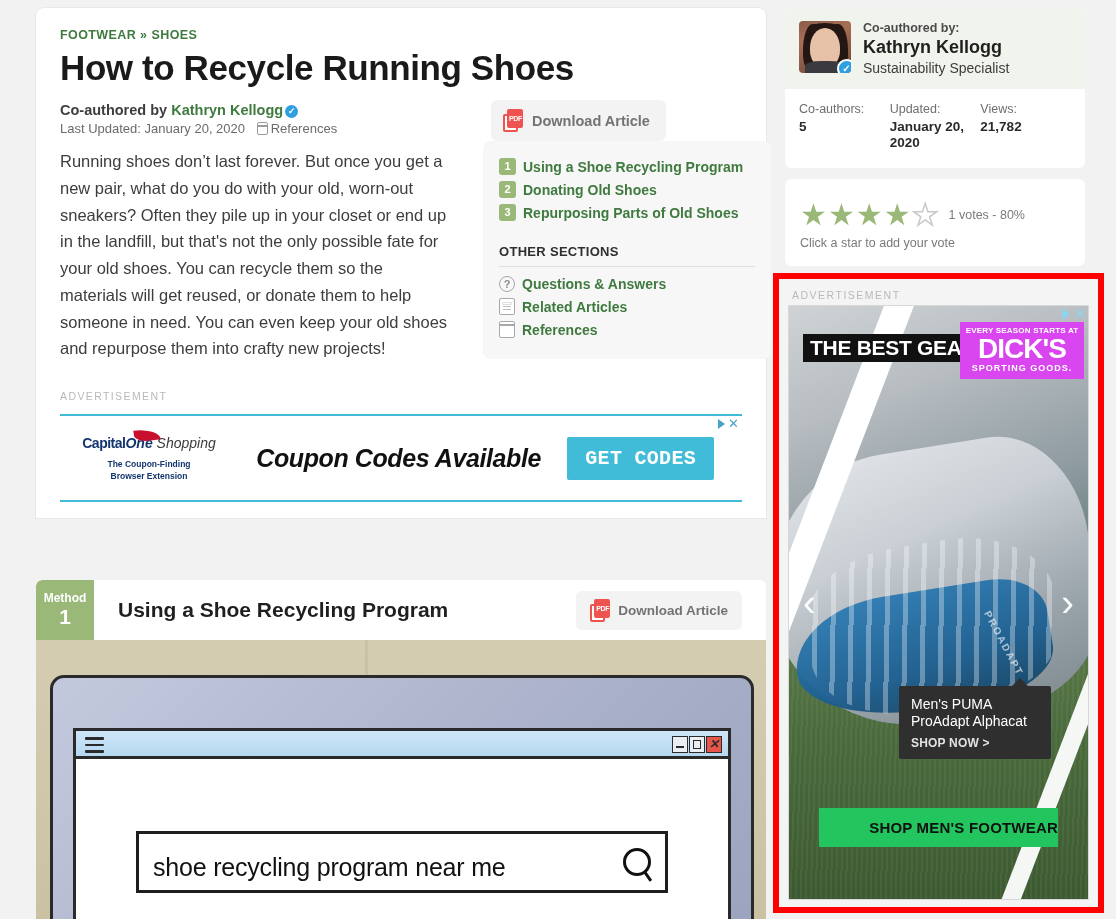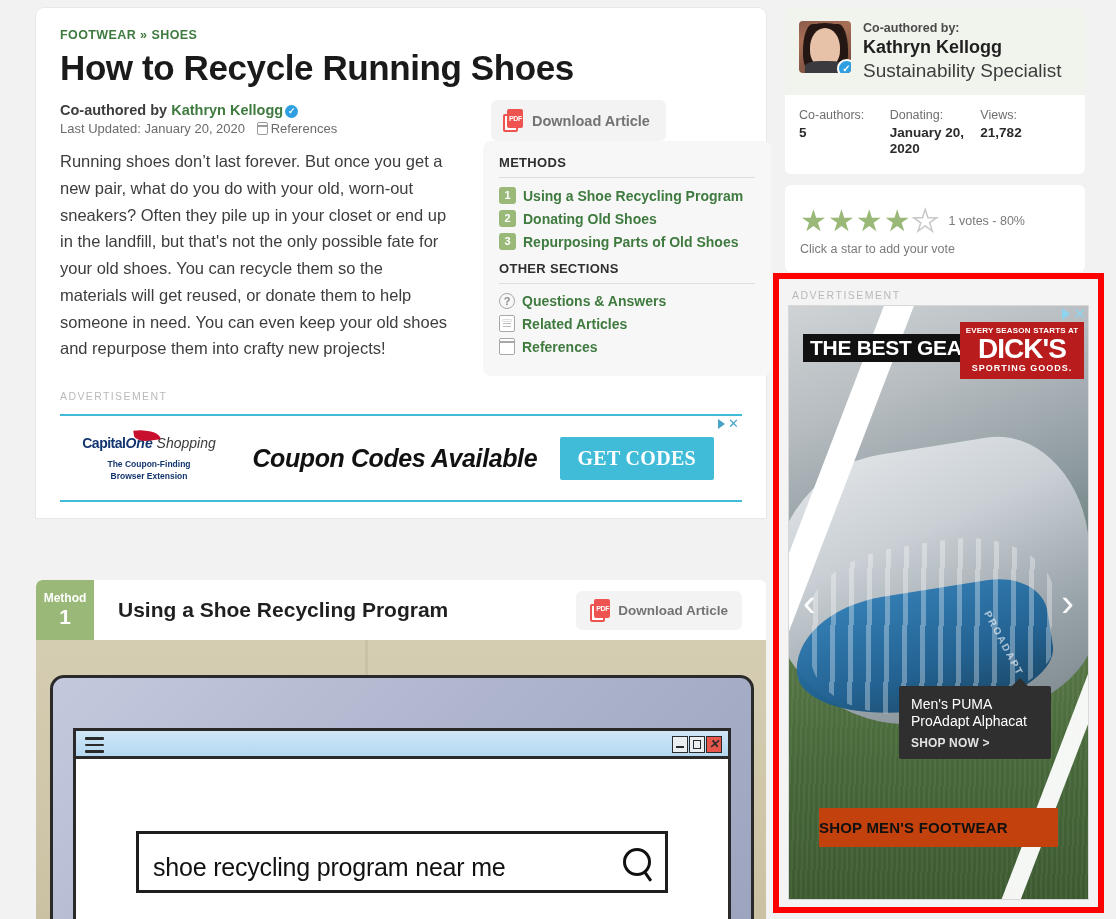--- a/index.html
+++ b/index.html
@@ -53,21 +53,21 @@
   .pdf-ico .back { position:absolute; left:0; bottom:0; width:15px; height:18px; border:2px solid #ef5350; border-radius:2px; background:#fff; }
   .pdf-ico .front { position:absolute; right:0; top:0; width:16px; height:19px; border:2px solid #ef5350; border-radius:2px; background:#ef5350; }
   .pdf-ico .front span { color:#fff; font-size:7px; font-weight:bold; position:absolute; left:0; right:0; top:4px; text-align:center; letter-spacing:-.3px; }
 
   
   .methods-box {
     position:absolute; left:447px; top:133px; width:288px;
     background:#f7f7f7; border-radius:8px; padding:14px 16px 18px 16px;
   }
   .mb-head { font-size:13px; font-weight:bold; color:#2f2f2f; letter-spacing:.3px; padding-bottom:7px; border-bottom:1px solid #e0e0e0; margin-bottom:6px; }
-  .mb-head.second { margin-top:8px; }
+  .mb-head.second { margin-top:20px; }
   .m-item { display:flex; align-items:center; gap:7px; padding:3px 0; cursor:pointer; }
   .m-num { width:17px; height:17px; flex:none; border-radius:3px; background:#9ab878; color:#fff; font-size:11px; font-weight:bold; line-height:17px; text-align:center; }
   .m-text { font-size:14px; font-weight:bold; color:#3f7a3f; }
   .os-ico { width:16px; height:17px; flex:none; position:relative; }
   .os-ico.q { border:1.5px solid #a8a8a8; border-radius:50%; width:16px; height:16px; color:#8d8d8d; font-size:11px; line-height:14px; text-align:center; font-weight:bold; }
   .os-ico.doc { border:1.5px solid #a8a8a8; border-radius:2px; background:#fff; }
   .os-ico.doc:before { content:""; position:absolute; left:3px; right:3px; top:4px; height:1px; box-shadow:0 0 0 .5px #bdbdbd, 0 3px 0 0 #bdbdbd, 0 6px 0 0 #bdbdbd; }
   .os-ico.ref { border:1.5px solid #a8a8a8; border-radius:2px; background:#fff; }
   .os-ico.ref:after { content:""; position:absolute; left:-0.5px; right:-0.5px; top:2px; height:1.5px; background:#a8a8a8; }
 
@@ -83,21 +83,21 @@
   .cap-l1 { font-size:14px; font-style:italic; white-space:nowrap; position:relative; display:inline-block; }
   .cap-l1 b { color:#13366e; font-style:normal; font-weight:bold; letter-spacing:-.5px; }
   .cap-l1 i.one { color:#13366e; font-weight:bold; }
   .cap-l1 .shop { color:#3a3a3a; font-weight:normal; }
   .cap-swoosh { position:absolute; right:56px; top:-6px; width:26px; height:12px; background:#c8102e; border-radius:0 100% 0 60%; transform:rotate(-8deg); }
   .cap-l2 { font-size:8.5px; font-weight:bold; color:#13366e; line-height:1.4; margin-top:7px; }
   .cap-head { flex:1; text-align:center; font-size:25px; font-weight:bold; font-style:italic; color:#111; letter-spacing:-.4px; }
   .get-codes {
     flex:none; margin-right:28px; background:#40bcd8; color:#fff;
     font-size:20px; font-weight:bold; padding:10px 18px; letter-spacing:.3px;
-    border-radius:2px; cursor:pointer; border:none; font-family:Liberation Serif, serif;
+    border-radius:2px; cursor:pointer; border:none; font-family:Liberation Mono, monospace;
   }
   .ad-choice { position:absolute; right:3px; top:3px; display:flex; gap:3px; align-items:center; }
   .ad-choice .tri { width:0;height:0;border-left:7px solid #4aa3c7;border-top:5px solid transparent;border-bottom:5px solid transparent; }
   .ad-choice .x { color:#4aa3c7; font-size:13px; line-height:10px; }
 
   
   .method-sec { margin-top:62px; background:#fff; border-radius:6px 6px 0 0; overflow:hidden; position:relative; }
   .method-head { display:flex; align-items:stretch; height:60px; }
   .method-badge { width:58px; flex:none; background:#9ab878; color:#fff; display:flex; flex-direction:column; align-items:center; justify-content:center; border-radius:6px 0 0 0; }
   .method-badge .mw { font-size:12px; font-weight:bold; line-height:1.1; }
@@ -134,21 +134,21 @@
   .avatar { width:52px; height:52px; border-radius:4px; flex:none; position:relative;
     background:linear-gradient(160deg,#8a5a4a 0%,#a86f56 30%,#6b4436 100%); overflow:hidden; }
   .avatar .face { position:absolute; left:11px; top:7px; width:30px; height:40px; border-radius:50% 50% 45% 45%; background:#e8c2a8; }
   .avatar .hairL { position:absolute; left:4px; top:3px; width:16px; height:44px; border-radius:60% 20% 40% 30%; background:#241713; }
   .avatar .hairR { position:absolute; right:3px; top:3px; width:16px; height:44px; border-radius:20% 60% 30% 40%; background:#241713; }
   .avatar .hairT { position:absolute; left:8px; top:2px; width:36px; height:16px; border-radius:50% 50% 30% 30%; background:#241713; }
   .avatar .body { position:absolute; left:6px; bottom:0; right:6px; height:12px; border-radius:40% 40% 0 0; background:#3b3b3f; }
   .vbadge { position:absolute; right:-5px; bottom:-5px; width:19px; height:19px; border-radius:50%; background:#2e9fe0; border:2px solid #fff; color:#fff; font-size:10px; line-height:16px; text-align:center; font-weight:bold; }
   .a-co { font-size:12.5px; font-weight:bold; color:#4a4a4a; }
   .a-name { font-size:18px; font-weight:bold; color:#1f1f1f; line-height:1.25; margin:1px 0; }
-  .a-role { font-size:19px; color:#3d3d3d; }
+  .a-role { font-size:14px; color:#3d3d3d; }
   .stats { display:flex; padding:13px 14px 16px 14px; }
   .stat { flex:1; }
   .stat .lbl { font-size:12.5px; color:#6e6e6e; margin-bottom:3px; }
   .stat .val { font-size:13.5px; font-weight:bold; color:#2b2b2b; line-height:1.25; }
 
   .helpful-card { background:#fff; border-radius:6px; margin-top:11px; padding:14px 15px 16px 15px; }
   .hp-line { font-size:15px; color:#3d3d3d; }
   .hp-line b { color:#1f1f1f; }
   .stars-row { display:flex; align-items:center; gap:10px; margin:7px 0 6px 0; }
   .stars { display:flex; gap:1px; cursor:pointer; }
@@ -173,35 +173,35 @@
   .shoe-sole { position:absolute; left:2%; top:48%; width:86%; height:20%;
     background:linear-gradient(170deg,#2f7fb8 0%,#1d5f91 60%,#14415f 100%);
     border-radius:45% 25% 40% 60%/ 65% 40% 45% 55%; transform:rotate(-9deg); opacity:.95; }
   .shoe-studs { position:absolute; left:6%; top:40%; width:84%; height:28%; transform:rotate(-9deg);
     background:repeating-linear-gradient(100deg, rgba(255,255,255,.32) 0 5px, transparent 5px 18px); border-radius:40%; }
   .proadapt { position:absolute; right:16%; top:56%; font-size:10px; color:rgba(255,255,255,.62); letter-spacing:2px; transform:rotate(62deg); font-weight:bold; }
   .diag { position:absolute; left:-12%; top:-6%; width:28px; height:128%; background:#fff; transform:rotate(21deg); }
   .diag2 { position:absolute; right:-10%; top:-8%; width:18px; height:130%; background:#fff; transform:rotate(21deg); opacity:.95; }
   .ad-kicker { position:absolute; left:14px; top:28px; }
   .kick-line { background:#111; color:#fff; font-size:21px; font-weight:bold; letter-spacing:-.3px; padding:2px 7px; display:inline-block; margin-bottom:4px; font-family:"Liberation Sans", sans-serif; }
-  .dicks { position:absolute; right:4px; top:16px; width:124px; background:#b91c1c; padding:4px 5px 6px 5px; text-align:center; }
+  .dicks { position:absolute; right:4px; top:16px; width:124px; background:#d946ef; padding:4px 5px 6px 5px; text-align:center; }
   .dk-top { color:#fff; font-size:8px; font-weight:bold; letter-spacing:.2px; white-space:nowrap; }
   .dk-main { color:#fff; font-size:28px; font-weight:bold; line-height:1; letter-spacing:-1px; }
   .dk-sub { color:#fff; font-size:9px; font-weight:bold; letter-spacing:1px; }
   .ad-ch2 { position:absolute; right:2px; top:2px; display:flex; gap:3px; align-items:center; z-index:6; }
   .ad-ch2 .tri { width:0;height:0;border-left:8px solid #8fd4ef;border-top:6px solid transparent;border-bottom:6px solid transparent; }
   .ad-ch2 .x { color:#8fd4ef; font-size:15px; line-height:12px; }
   .arrow { position:absolute; top:50%; transform:translateY(-50%); color:#fff; font-size:38px; font-weight:300; cursor:pointer; opacity:.95; font-family:"Liberation Sans", sans-serif; }
   .arrow.l { left:14px; }
   .arrow.r { right:14px; }
   .tooltip { position:absolute; left:110px; top:64%; background:#2f2f2f; padding:10px 12px 9px 12px; border-radius:2px; width:152px; }
   .tooltip:before { content:""; position:absolute; right:22px; top:-8px; border-left:9px solid transparent; border-right:9px solid transparent; border-bottom:9px solid #2f2f2f; }
   .tt-1 { color:#fff; font-size:14px; font-weight:normal; line-height:1.25; }
   .tt-2 { color:#e2e2e2; font-size:12px; font-weight:bold; margin-top:5px; letter-spacing:.2px; }
-  .shop-cta { position:absolute; left:30px; right:30px; bottom:52px; background:#c2410c; text-align:left; padding:11px 0; font-size:15px; font-weight:bold; color:#111; letter-spacing:.2px; cursor:pointer; }
+  .shop-cta { position:absolute; left:30px; right:30px; bottom:52px; background:#22c55e; text-align:right; padding:11px 0; font-size:15px; font-weight:bold; color:#111; letter-spacing:.2px; cursor:pointer; }
 </style>
 </head>
 <body>
 
 <div class="page">
 
   <div class="main-col">
 
     <div class="article-card">
 
@@ -227,21 +227,20 @@
         <span class="pdf-ico">
           <span class="back"></span>
           <span class="front">
               <span>PDF</span>
             </span>
         </span>
         <span class="dl-label">Download Article</span>
       </button>
 
       <div class="methods-box">
-        <div class="mb-head">METHODS</div>
 
         <div class="m-item">
           <span class="m-num">1</span>
           <span class="m-text">Using a Shoe Recycling Program</span>
         </div>
         <div class="m-item">
           <span class="m-num">2</span>
           <span class="m-text">Donating Old Shoes</span>
         </div>
         <div class="m-item">
@@ -347,21 +346,21 @@
           <div class="a-name">Kathryn Kellogg</div>
           <div class="a-role">Sustainability Specialist</div>
         </div>
       </div>
       <div class="stats">
         <div class="stat">
           <div class="lbl">Co-authors:</div>
           <div class="val">5</div>
         </div>
         <div class="stat">
-          <div class="lbl">Donating:</div>
+          <div class="lbl">Updated:</div>
           <div class="val">January 20, 2020</div>
         </div>
         <div class="stat">
           <div class="lbl">Views:</div>
           <div class="val">21,782</div>
         </div>
       </div>
     </div>
 
     <div class="helpful-card">

